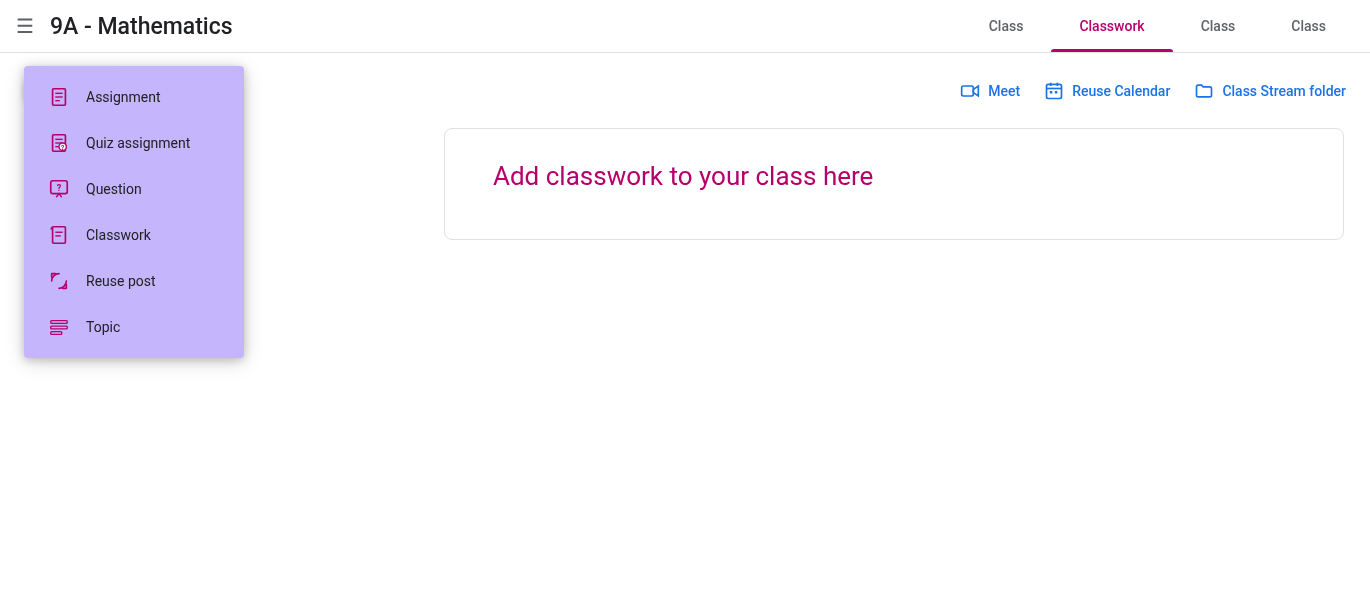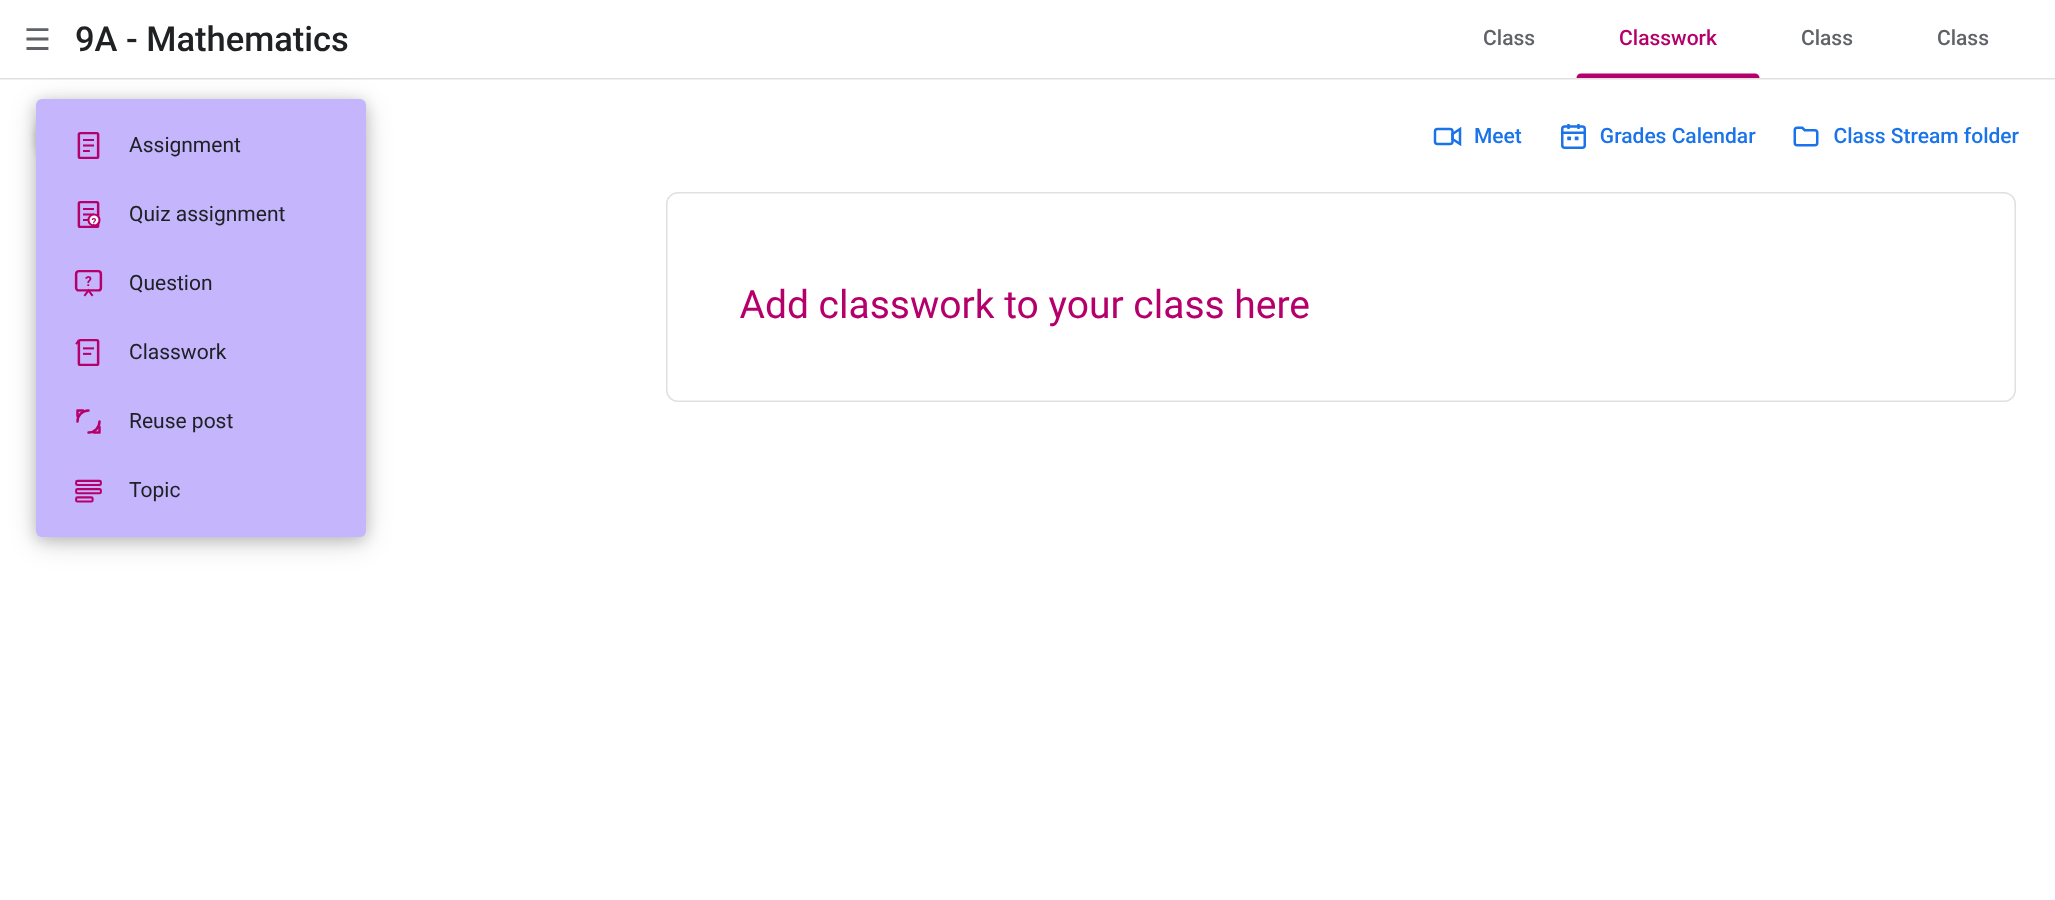--- a/index.html
+++ b/index.html
@@ -156,21 +156,20 @@
       border-radius: 8px;
       padding: 32px 48px;
       max-width: 900px;
       margin-left: 420px;
     }
     .classwork-title {
       font-size: 26px;
       color: #b5006b;
       font-weight: 400;
       margin-bottom: 16px;
-      margin-top: 28px;
     }
     .classwork-text {
       font-size: 14px;
       color: #5f6368;
       line-height: 2;
     }
   </style>
 </head>
 <body>
 
@@ -201,21 +200,21 @@
     </div>
     <div class="toolbar-link">
       <svg width="20" height="20" viewBox="0 0 24 24" fill="none">
         <rect x="3" y="4" width="18" height="17" rx="2" stroke="#1a73e8" stroke-width="2"></rect>
         <line x1="3" y1="9" x2="21" y2="9" stroke="#1a73e8" stroke-width="2"></line>
         <line x1="8" y1="2" x2="8" y2="6" stroke="#1a73e8" stroke-width="2"></line>
         <line x1="16" y1="2" x2="16" y2="6" stroke="#1a73e8" stroke-width="2"></line>
         <rect x="7" y="12" width="3" height="3" rx="0.5" fill="#1a73e8"></rect>
         <rect x="13" y="12" width="3" height="3" rx="0.5" fill="#1a73e8"></rect>
       </svg>
-      <span>Grades Calendar</span>
+      <span>Reuse Calendar</span>
     </div>
     <div class="toolbar-link">
       <svg width="20" height="20" viewBox="0 0 24 24" fill="none">
         <path d="M3 7a2 2 0 012-2h4l2 2h8a2 2 0 012 2v8a2 2 0 01-2 2H5a2 2 0 01-2-2V7z" stroke="#1a73e8" stroke-width="2"></path>
       </svg>
       <span>Class Stream folder</span>
     </div>
   </div>
 </div>
 

